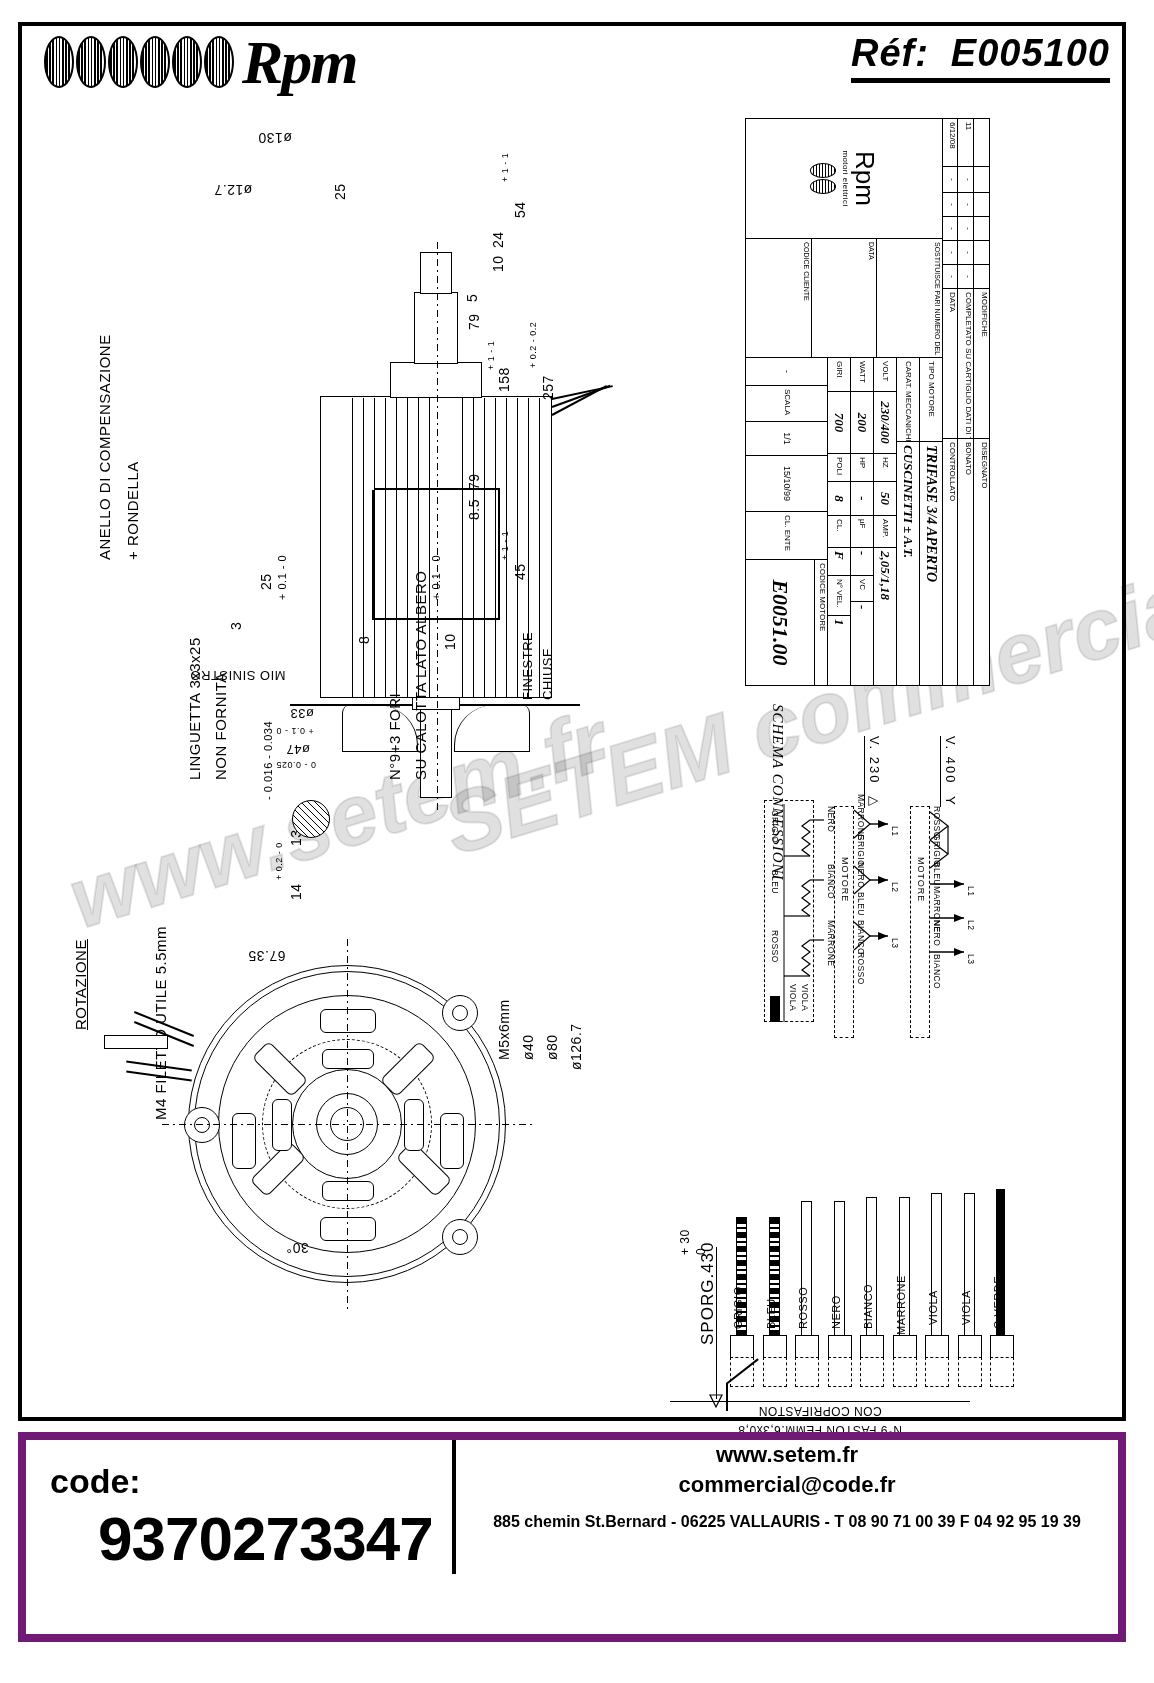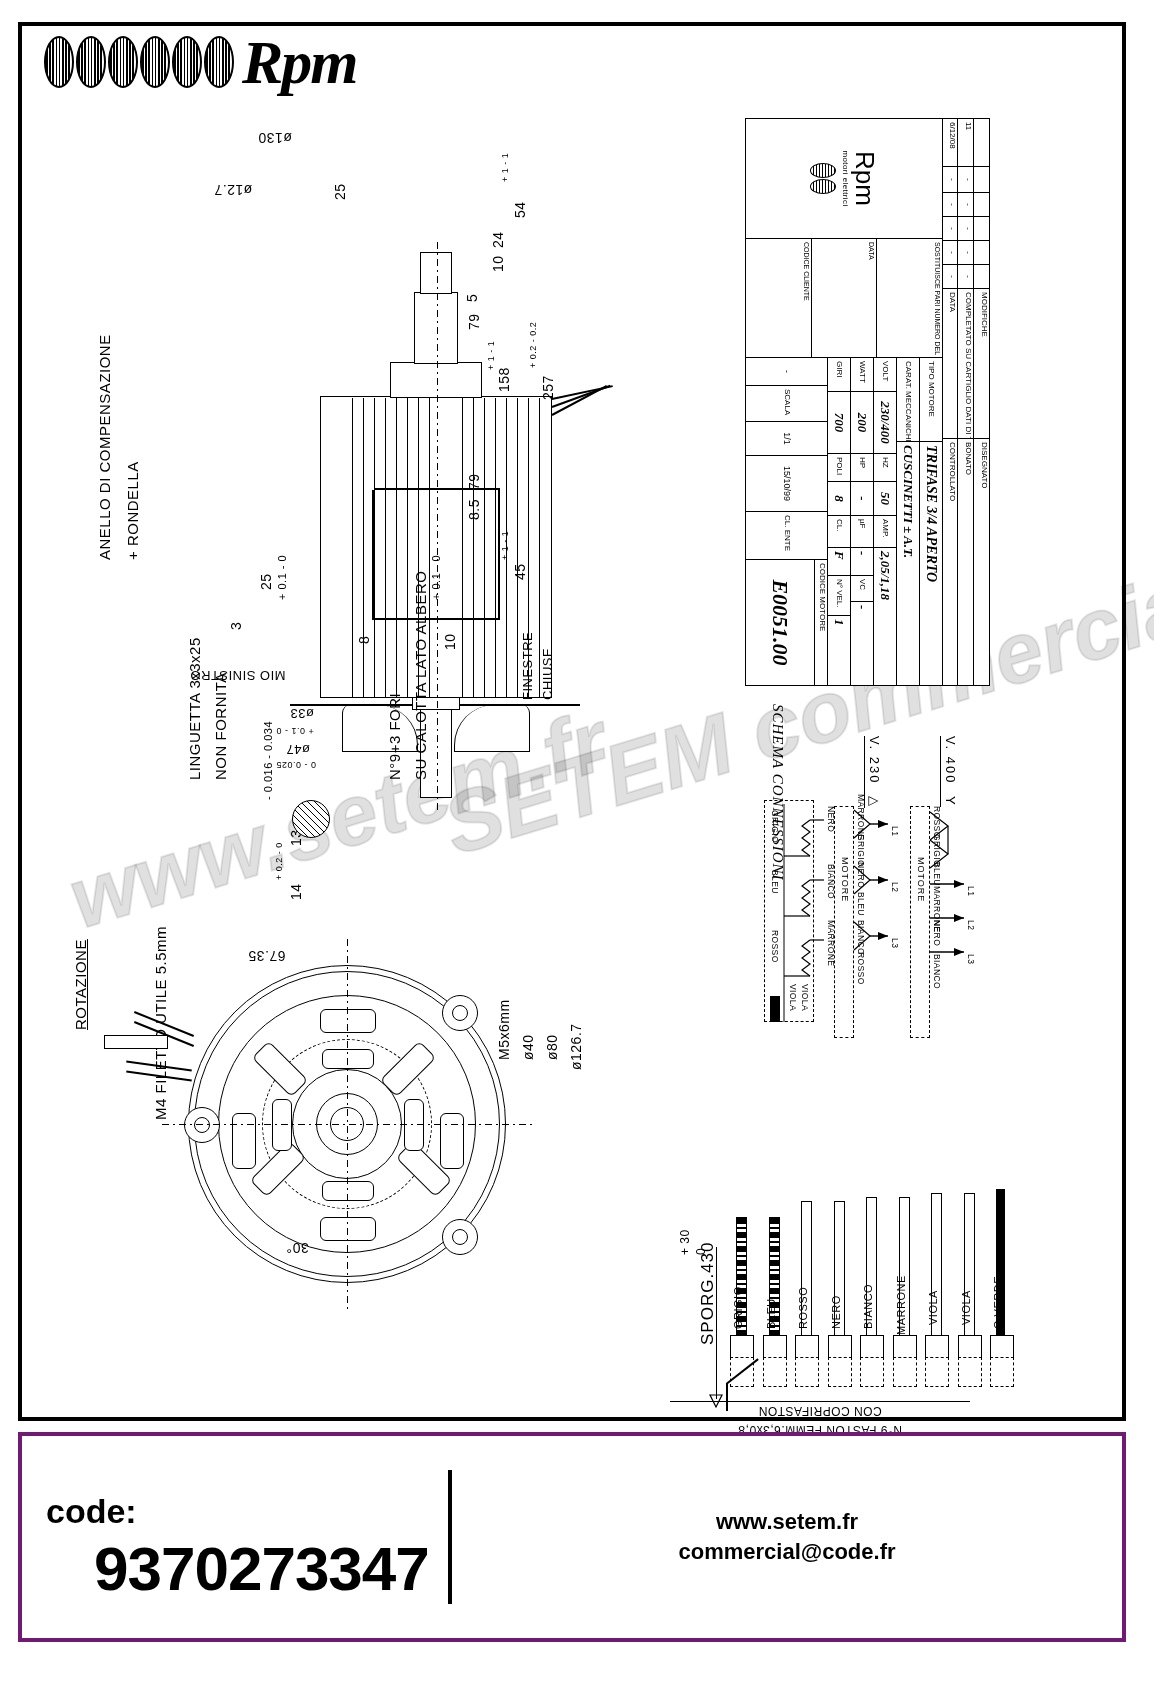--- a/index.html
+++ b/index.html
@@ -81,21 +81,21 @@
             transform:rotate(90deg);transform-origin:0 0;margin-left:240px;}
   .schtitle{font-family:"Liberation Serif",serif;font-style:italic;font-size:15px;letter-spacing:1px;}
   .motorbox{border:1.4px dashed #000;box-sizing:border-box;}
   .wirelbl{font-size:8.5px;letter-spacing:.4px;}
 
   
   .cables{position:absolute;left:660px;top:1155px;width:330px;height:245px;}
 
   
   .footer{position:absolute;left:18px;top:1432px;width:1108px;height:210px;
-          border:4px solid #701a75;box-sizing:border-box;display:flex;align-items:center;}
+          border:8px solid #701a75;box-sizing:border-box;display:flex;align-items:flex-start;}
   .codebox{width:430px;border-right:4px solid #000;box-sizing:border-box;
            padding:22px 0 0 24px;display:flex;flex-direction:column;}
   .codelbl{font-size:34px;font-weight:bold;}
   .codeval{font-size:62px;font-weight:bold;letter-spacing:-1px;margin-top:2px;margin-left:48px;}
   .setbox{flex:1;position:relative;display:flex;flex-direction:column;
           align-items:center;justify-content:center;}
   .setrow{display:flex;align-items:center;justify-content:center;width:100%;gap:46px;}
   .setweb{text-align:center;font-size:22px;font-weight:bold;line-height:1.35;}
   .setlogo{display:flex;align-items:center;gap:6px;}
   .setword{font-family:"Liberation Sans",sans-serif;font-weight:bold;font-style:italic;
@@ -122,20 +122,25 @@
       <span class="coil"></span>
         <span class="coil"></span>
         <span class="coil"></span>
       <span class="coil"></span>
         <span class="coil"></span>
         <span class="coil"></span>
     </span>
     <span class="rpmword">Rpm</span>
   </div>
 
+  <div class="refbox">
+    <div class="refline">
+      <span class="lbl">Réf:</span><span>E005100</span>
+    </div>
+  </div>
 
   <div class="wm wm1">www.setem.fr</div>
   <div class="wm wm2">SETEM commercial@setem.fr</div>
 
   <div class="elev">
 
     <div class="fanblade" style="left:40px;top:-72px;width:74px;height:46px;border-radius:0 0 40px 8px;border-bottom:none;"></div>
     <div class="fanblade" style="left:152px;top:-72px;width:74px;height:46px;border-radius:0 0 8px 40px;border-bottom:none;"></div>
     <div class="ln hl" style="left:-10px;top:-26px;width:290px;height:2px;"></div>
 
@@ -569,17 +574,18 @@
       <div class="codeval">9370273347</div>
     </div>
 
     <div class="setbox">
       <div class="setrow">
         <div class="setweb">
           <div>www.setem.fr</div>
           <div>commercial@code.fr</div>
         </div>
       </div>
+      <div class="setaddr">885 chemin St.Bernard  -  06225 VALLAURIS  -  T 08 90 71 00 39   F 04 92 95 19 39</div>
     </div>
 
   </div>
 
 </div>
 
 </body></html>

